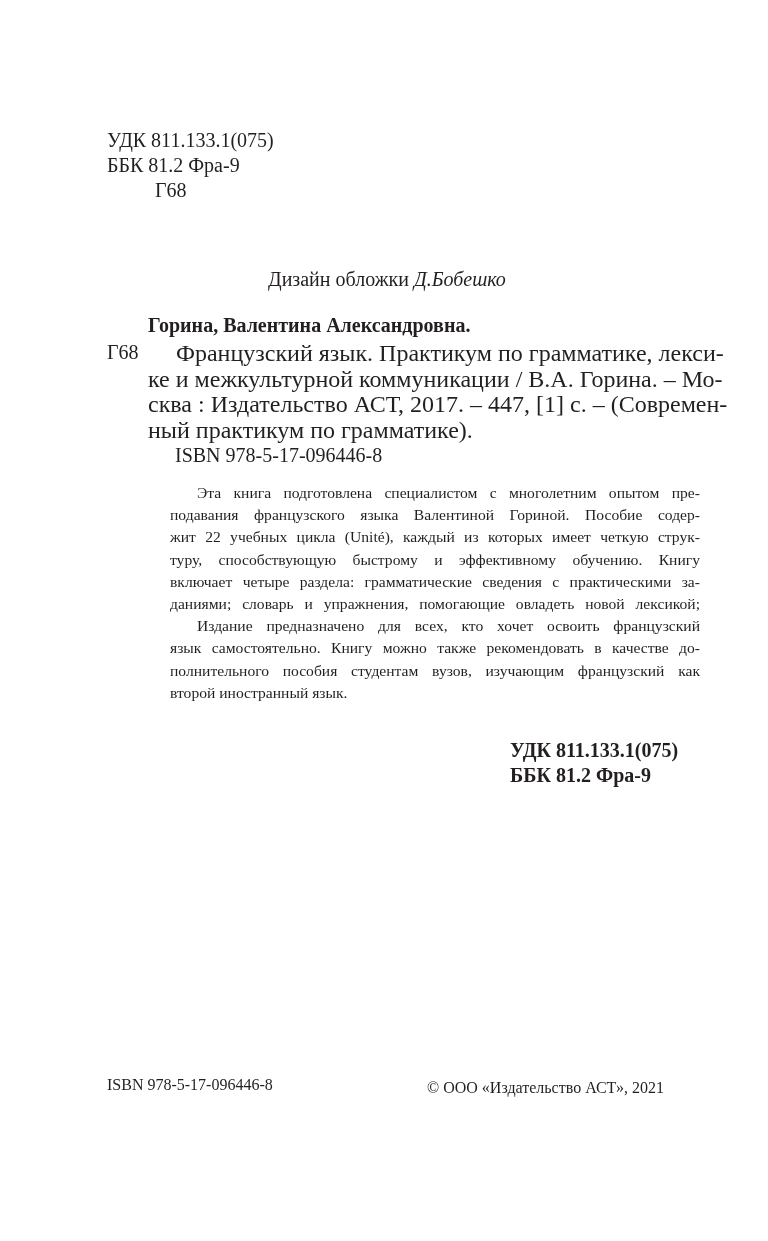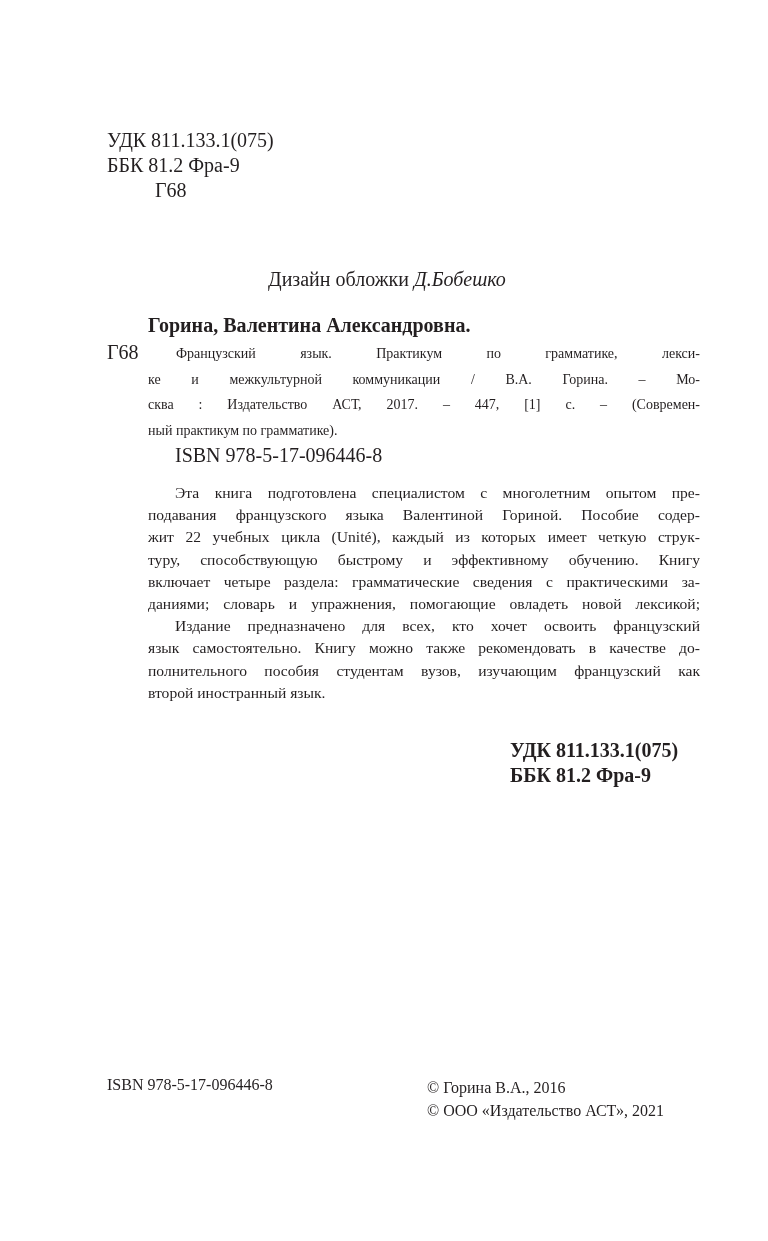--- a/index.html
+++ b/index.html
@@ -12,31 +12,31 @@
     .big { font-size: 20px; line-height: 25px; }
     .udc-top { left: 107px; top: 128px; }
     .udc-top div { height: 25px; }
     .udc-top .g68 { padding-left: 48px; }
     .design { left: 268px; top: 268px; font-size: 20px; }
     .design i { font-style: italic; }
     .author { left: 148px; top: 314px; font-size: 20px; font-weight: bold; }
     .g68-left { left: 107px; top: 341px; font-size: 20px; }
     .annot {
       position: absolute; left: 148px; top: 341px; width: 552px;
-      font-size: 14px; line-height: 25.5px; text-align: justify;
+      font-size: 24px; line-height: 25.5px; text-align: justify;
     }
     .annot .line { display: block; white-space: nowrap; text-align-last: justify; text-align: justify; }
     .annot .line.first { padding-left: 28px; }
     .annot .line.last { text-align-last: left; }
     .isbn-top { left: 175px; top: 444px; font-size: 20px; }
     .abstract {
       position: absolute; left: 148px; top: 482px; width: 552px;
       font-size: 15.6px; line-height: 22.2px;
     }
-    .abstract .line { display: block; white-space: nowrap; text-align: justify; text-align-last: justify; }
+    .abstract .line { display: block; white-space: nowrap; text-align: justify; text-align-last: justify; margin-left: 22px; }
     .abstract .line.indent { padding-left: 27px; }
     .abstract .line.last { text-align-last: left; }
     .udc-bold { left: 510px; top: 738px; font-size: 20px; font-weight: bold; line-height: 25px; }
     .isbn-bottom { left: 107px; top: 1076px; font-size: 16px; }
     .copyright { left: 427px; top: 1076px; font-size: 16px; line-height: 23px; }
   </style>
 </head>
 <body>
 
 <div class="abs big udc-top">
@@ -76,15 +76,14 @@
 </div>
 
 <div class="abs udc-bold">
   <div>УДК 811.133.1(075)</div>
   <div>ББК 81.2 Фра-9</div>
 </div>
 
 <div class="abs isbn-bottom">ISBN 978-5-17-096446-8</div>
 
 <div class="abs copyright">
-  <div>© Горина В.А., 2016</div>
   <div>© ООО «Издательство АСТ», 2021</div>
 </div>
 
 </body></html>

